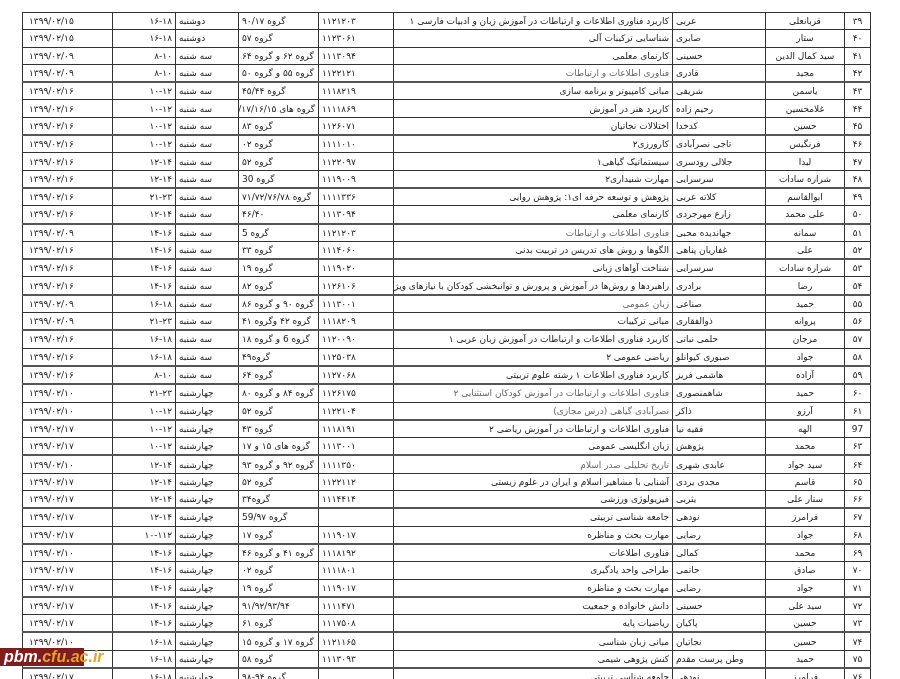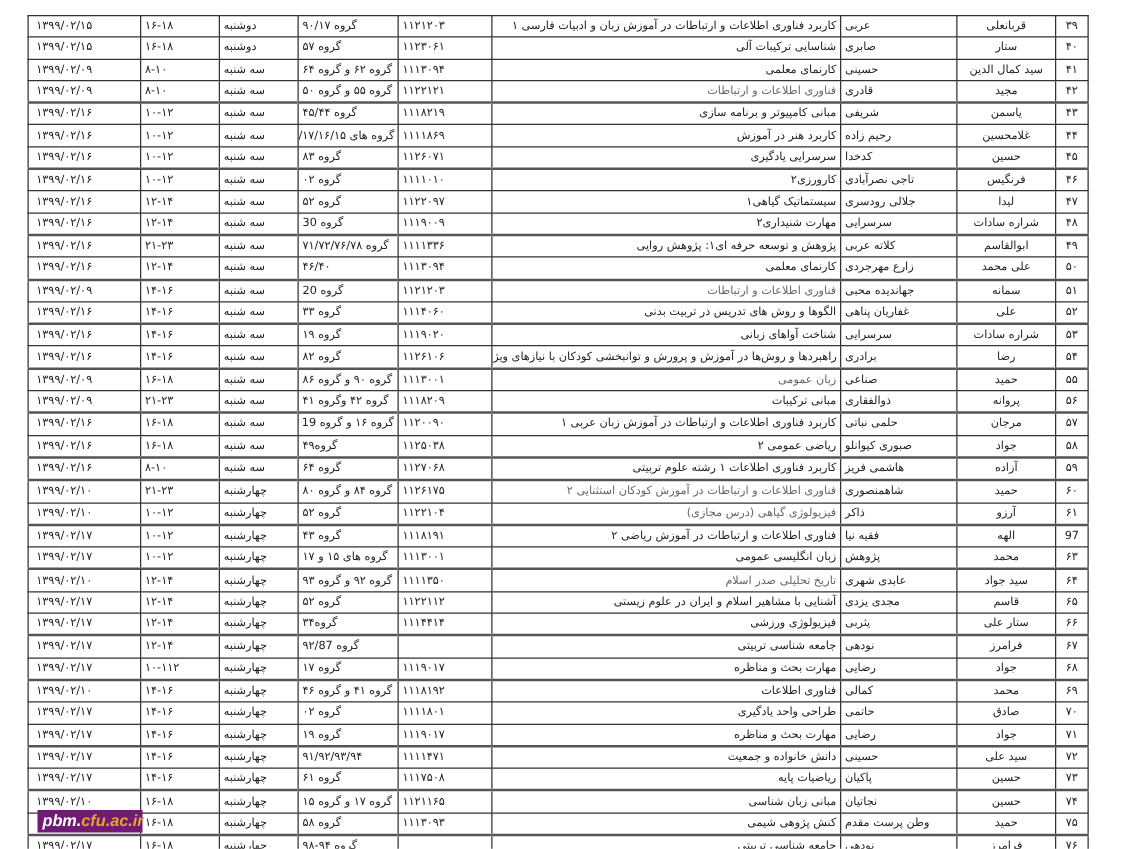--- a/index.html
+++ b/index.html
@@ -7,24 +7,24 @@
   .tbl { position:absolute; left:22px; top:12px; width:801px; border-collapse:collapse; table-layout:fixed; direction:rtl; font-size:9px; color:#222; }
   .tbl td { border:1px solid #333; height:16.3px; padding:0 3px; white-space:nowrap; overflow:hidden; line-height:16px; }
   .tbl tr.thick td { border-bottom:2px solid #555; }
   .c-num { width:19px; text-align:center; }
   .c-first { width:72px; text-align:center; }
   .c-last { width:86px; text-align:left; }
   .c-course { width:272px; text-align:right; }
   .c-code { width:68px; text-align:left; direction:ltr; }
   .c-group { width:73px; text-align:left; }
   .c-day { width:56px; text-align:left; }
-  .c-time { width:56px; direction:ltr;margin-top:20px; }
+  .c-time { width:56px; text-align:right; direction:ltr;margin-top:20px; }
   .c-date { width:80px; text-align:left; direction:ltr; padding-left:6px !important; }
   .tbl td.gray { color:#666; }
-  .watermark { position:absolute; left:0; top:648px; width:80px; height:18px; background:#701a75; color:#fff; font-family:"Liberation Sans", sans-serif; font-style:italic; font-weight:bold; font-size:13px; line-height:18px; padding-left:4px;margin-left:30px; }
+  .watermark { position:absolute; left:0; top:648px; width:80px; height:18px; background:#7f1d1d; color:#fff; font-family:"Liberation Sans", sans-serif; font-style:italic; font-weight:bold; font-size:16px; line-height:18px; padding-left:4px; }
   .watermark .dom { color:#e4a42a; }
 </style>
 </head>
 <body>
 
 <table class="tbl">
   <tbody id="tbody">
       <tr>
         <td class="c-num">۳۹</td>
         <td class="c-first">قربانعلی</td>
@@ -88,21 +88,21 @@
         <td class="c-code">۱۱۱۱۸۶۹</td>
         <td class="c-group">گروه های ۱۸/۱۷/۱۶/۱۵</td>
         <td class="c-day">سه شنبه</td>
         <td class="c-time">۱۰-۱۲</td>
         <td class="c-date">۱۳۹۹/۰۲/۱۶</td>
       </tr>
       <tr class="thick">
         <td class="c-num">۴۵</td>
         <td class="c-first">حسین</td>
         <td class="c-last">کدخدا</td>
-        <td class="c-course">سرسرایی یادگیری</td>
+        <td class="c-course">اختلالات نجاتیان</td>
         <td class="c-code">۱۱۲۶۰۷۱</td>
         <td class="c-group">گروه ۸۳</td>
         <td class="c-day">سه شنبه</td>
         <td class="c-time">۱۰-۱۲</td>
         <td class="c-date">۱۳۹۹/۰۲/۱۶</td>
       </tr>
       <tr>
         <td class="c-num">۴۶</td>
         <td class="c-first">فرنگیس</td>
         <td class="c-last">تاجی نصرآبادی</td>
@@ -156,21 +156,21 @@
         <td class="c-day">سه شنبه</td>
         <td class="c-time">۱۲-۱۴</td>
         <td class="c-date">۱۳۹۹/۰۲/۱۶</td>
       </tr>
       <tr>
         <td class="c-num">۵۱</td>
         <td class="c-first">سمانه</td>
         <td class="c-last">جهاندیده محبی</td>
         <td class="c-course gray">فناوری اطلاعات و ارتباطات</td>
         <td class="c-code">۱۱۲۱۲۰۳</td>
-        <td class="c-group">گروه 20</td>
+        <td class="c-group">گروه 5</td>
         <td class="c-day">سه شنبه</td>
         <td class="c-time">۱۴-۱۶</td>
         <td class="c-date">۱۳۹۹/۰۲/۰۹</td>
       </tr>
       <tr class="thick">
         <td class="c-num">۵۲</td>
         <td class="c-first">علی</td>
         <td class="c-last">غفاریان پناهی</td>
         <td class="c-course">الگوها و روش های تدریس در تربیت بدنی</td>
         <td class="c-code">۱۱۱۴۰۶۰</td>
@@ -222,21 +222,21 @@
         <td class="c-day">سه شنبه</td>
         <td class="c-time">۲۱-۲۳</td>
         <td class="c-date">۱۳۹۹/۰۲/۰۹</td>
       </tr>
       <tr>
         <td class="c-num">۵۷</td>
         <td class="c-first">مرجان</td>
         <td class="c-last">حلمی نباتی</td>
         <td class="c-course">کاربرد فناوری اطلاعات و ارتباطات در آموزش زبان عربی ۱</td>
         <td class="c-code">۱۱۲۰۰۹۰</td>
-        <td class="c-group">گروه ۱۶ و گروه 19</td>
+        <td class="c-group">گروه 6 و گروه ۱۸</td>
         <td class="c-day">سه شنبه</td>
         <td class="c-time">۱۶-۱۸</td>
         <td class="c-date">۱۳۹۹/۰۲/۱۶</td>
       </tr>
       <tr class="thick">
         <td class="c-num">۵۸</td>
         <td class="c-first">جواد</td>
         <td class="c-last">صبوری کیوانلو</td>
         <td class="c-course">ریاضی عمومی ۲</td>
         <td class="c-code">۱۱۲۵۰۳۸</td>
@@ -264,21 +264,21 @@
         <td class="c-code">۱۱۲۶۱۷۵</td>
         <td class="c-group">گروه ۸۴ و گروه ۸۰</td>
         <td class="c-day">چهارشنبه</td>
         <td class="c-time">۲۱-۲۳</td>
         <td class="c-date">۱۳۹۹/۰۲/۱۰</td>
       </tr>
       <tr class="thick">
         <td class="c-num">۶۱</td>
         <td class="c-first">آرزو</td>
         <td class="c-last">ذاکر</td>
-        <td class="c-course gray">فیزیولوژی گیاهی (درس مجازی)</td>
+        <td class="c-course gray">نصرآبادی گیاهی (درس مجازی)</td>
         <td class="c-code">۱۱۲۲۱۰۴</td>
         <td class="c-group">گروه ۵۲</td>
         <td class="c-day">چهارشنبه</td>
         <td class="c-time">۱۰-۱۲</td>
         <td class="c-date">۱۳۹۹/۰۲/۱۰</td>
       </tr>
       <tr>
         <td class="c-num">97</td>
         <td class="c-first">الهه</td>
         <td class="c-last">فقیه نیا</td>
@@ -332,21 +332,21 @@
         <td class="c-day">چهارشنبه</td>
         <td class="c-time">۱۲-۱۴</td>
         <td class="c-date">۱۳۹۹/۰۲/۱۷</td>
       </tr>
       <tr>
         <td class="c-num">۶۷</td>
         <td class="c-first">فرامرز</td>
         <td class="c-last">نودهی</td>
         <td class="c-course">جامعه شناسی تربیتی</td>
         <td class="c-code"></td>
-        <td class="c-group">گروه ۹۲/87</td>
+        <td class="c-group">گروه 59/۹۷</td>
         <td class="c-day">چهارشنبه</td>
         <td class="c-time">۱۲-۱۴</td>
         <td class="c-date">۱۳۹۹/۰۲/۱۷</td>
       </tr>
       <tr class="thick">
         <td class="c-num">۶۸</td>
         <td class="c-first">جواد</td>
         <td class="c-last">رضایی</td>
         <td class="c-course">مهارت بحث و مناظره</td>
         <td class="c-code">۱۱۱۹۰۱۷</td>

